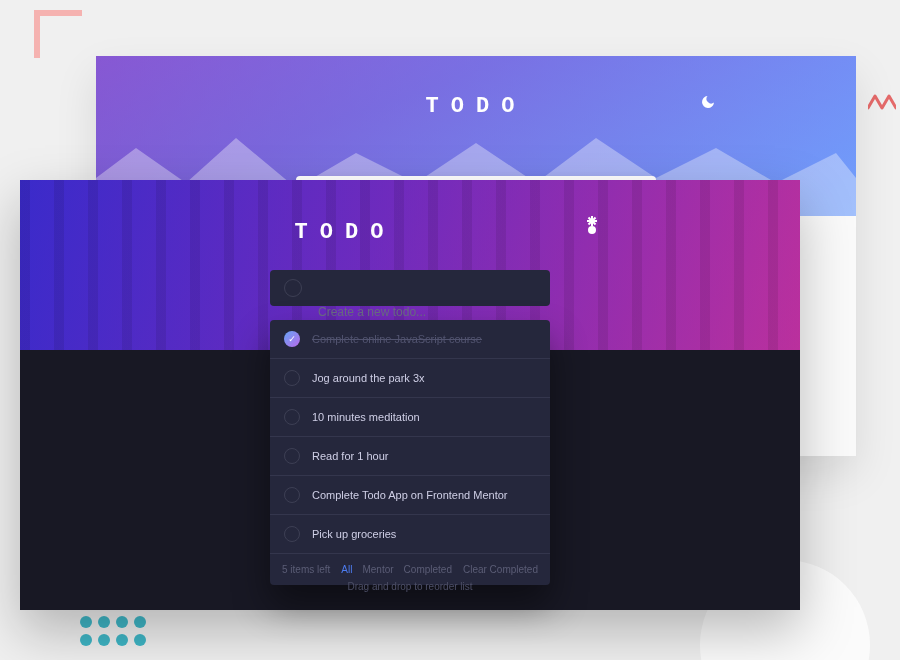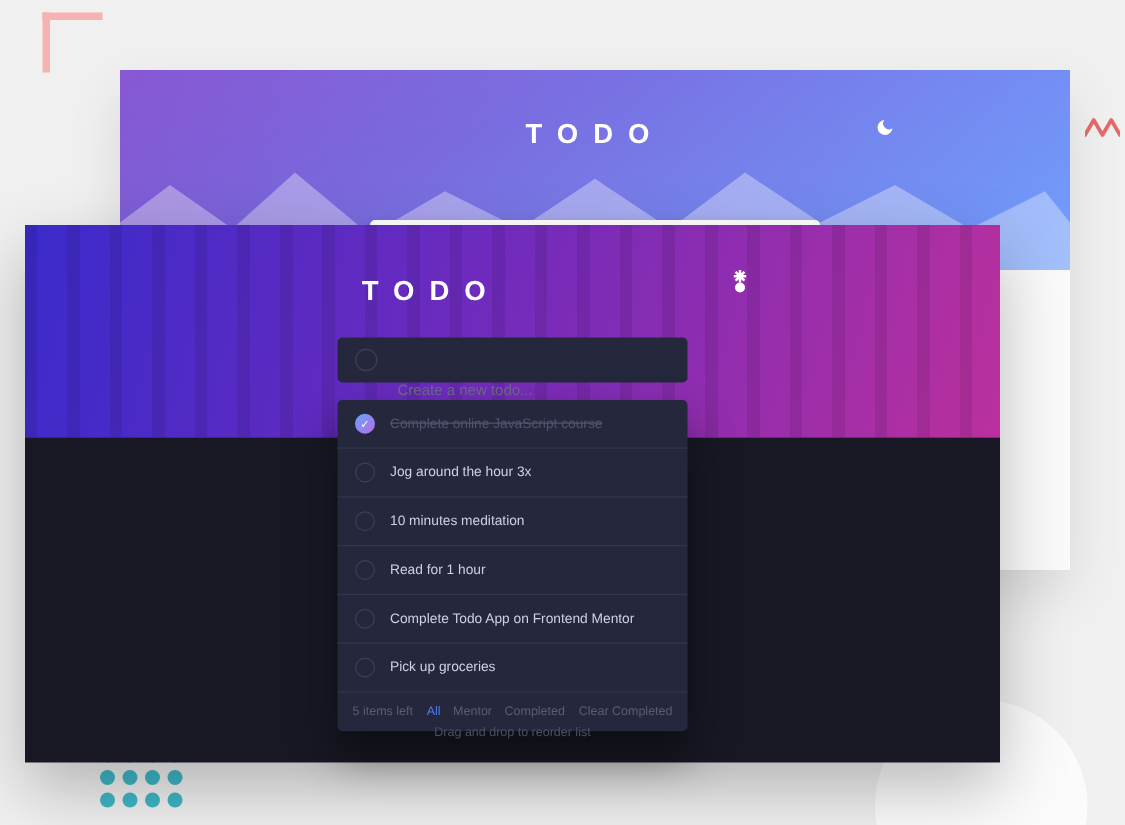--- a/index.html
+++ b/index.html
@@ -59,21 +59,21 @@
       linear-gradient(160deg, #a472e9 0%, #8a7be8 35%, #7cb1f7 100%);
     position: relative;
     overflow: hidden;
   }
   .mountains {
     position: absolute; left:0; right:0; bottom:-2px; height:90px;
     opacity:0.35;
   }
   .title-row {
     position: absolute; top: 38px; left: 0; right: 0;
-    display:flex; justify-content:center; align-items:flex-end;
+    display:flex; justify-content:center; align-items:flex-end;font-family:Liberation Mono, monospace;
   }
   .app-title {
     color: #fff; font-weight: 700; font-size: 22px;
     letter-spacing: 12px;
   }
   .theme-icon {
     position:absolute; right:140px; top:0;
     color:#fff; font-size:16px;
   }
 
@@ -247,21 +247,21 @@
     </div>
   </div>
 
   <div class="todo-list">
     <div class="todo-item completed">
       <span class="circle-checked">✓</span>
       <span class="txt">Complete online JavaScript course</span>
     </div>
     <div class="todo-item">
       <span class="circle-empty dark"></span>
-      <span class="txt">Jog around the hour 3x</span>
+      <span class="txt">Jog around the park 3x</span>
     </div>
     <div class="todo-item">
       <span class="circle-empty dark"></span>
       <span class="txt">10 minutes meditation</span>
     </div>
     <div class="todo-item">
       <span class="circle-empty dark"></span>
       <span class="txt">Read for 1 hour</span>
     </div>
     <div class="todo-item">

